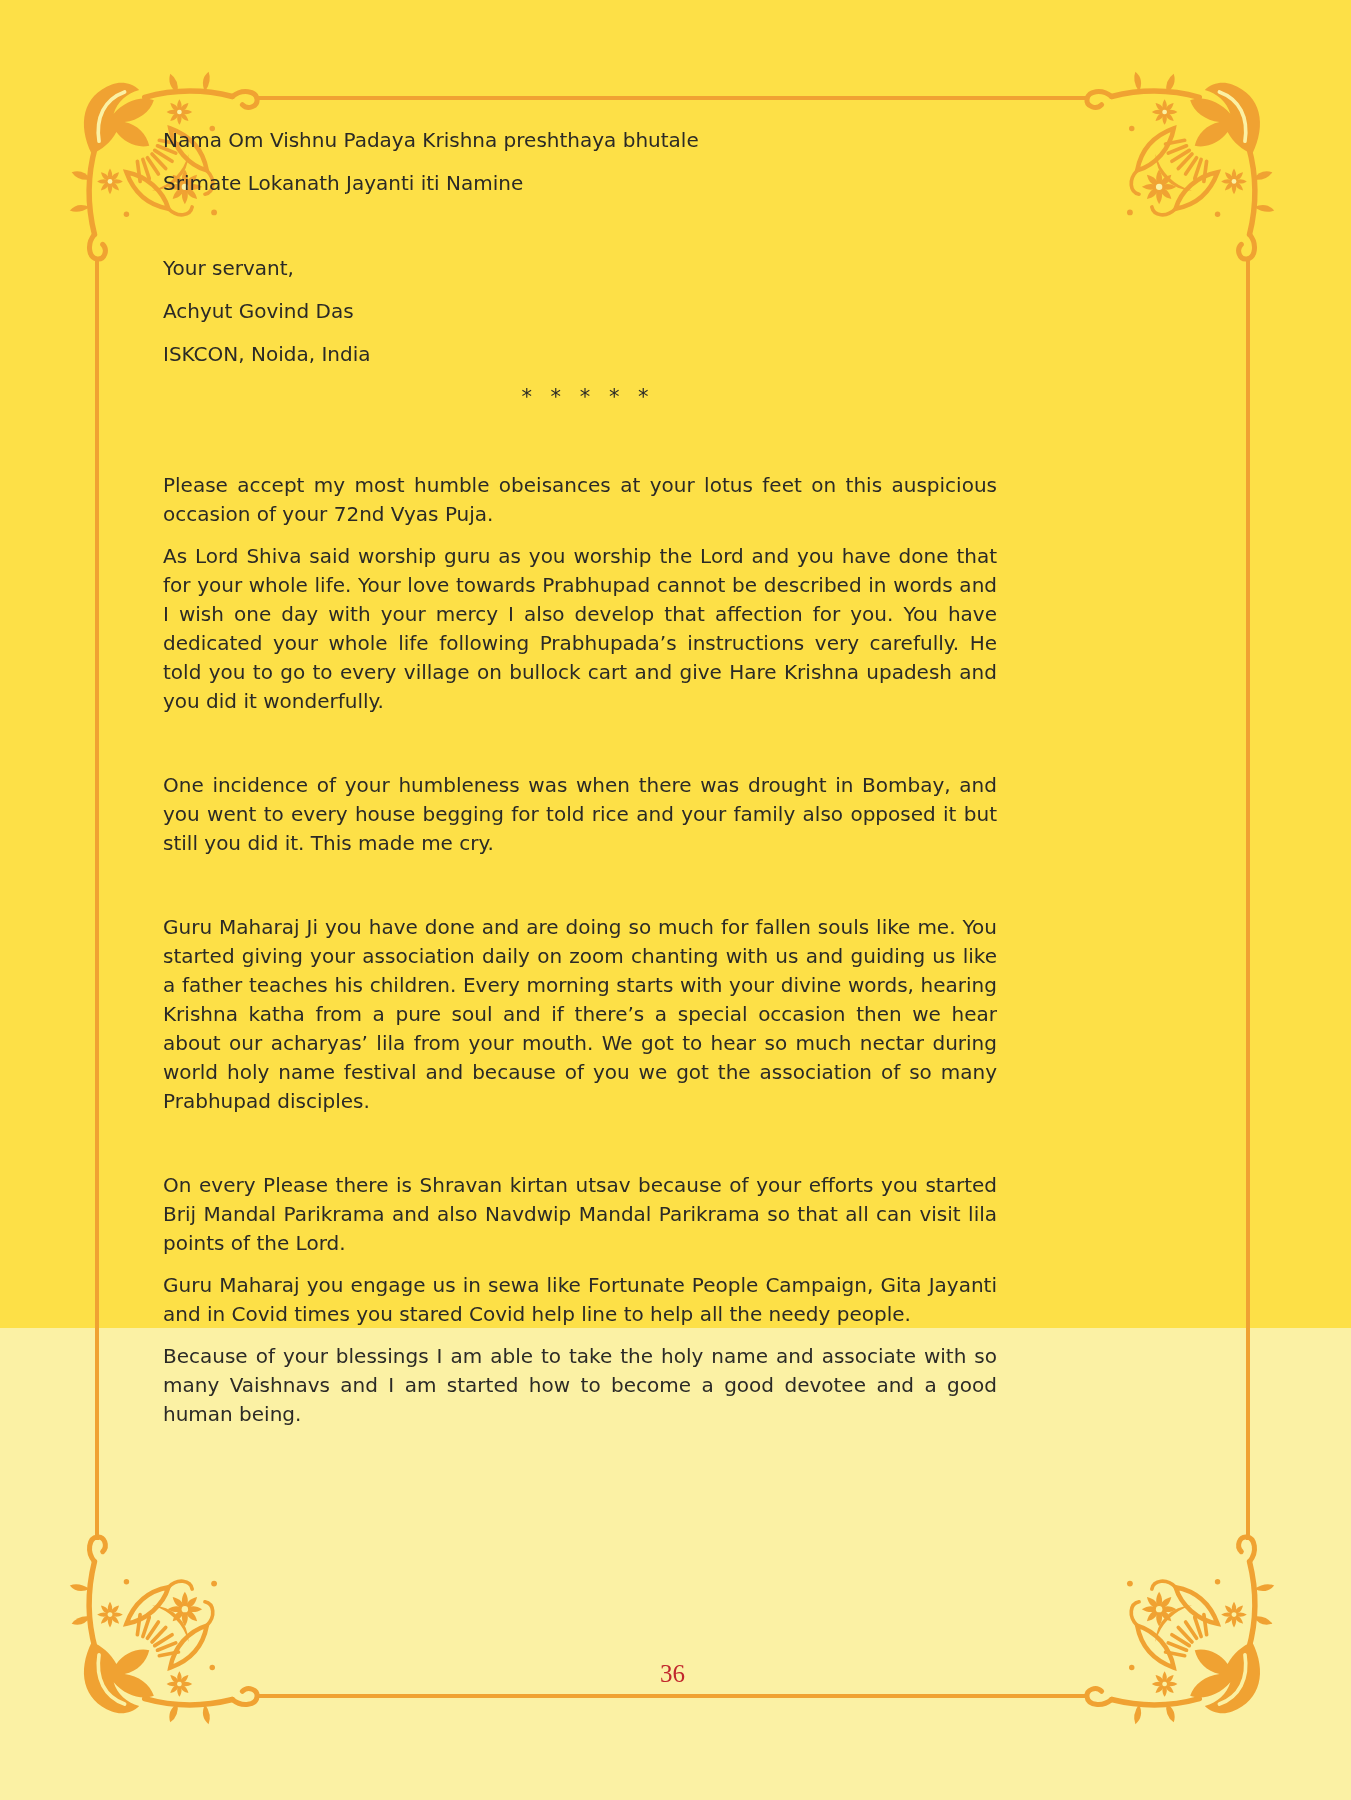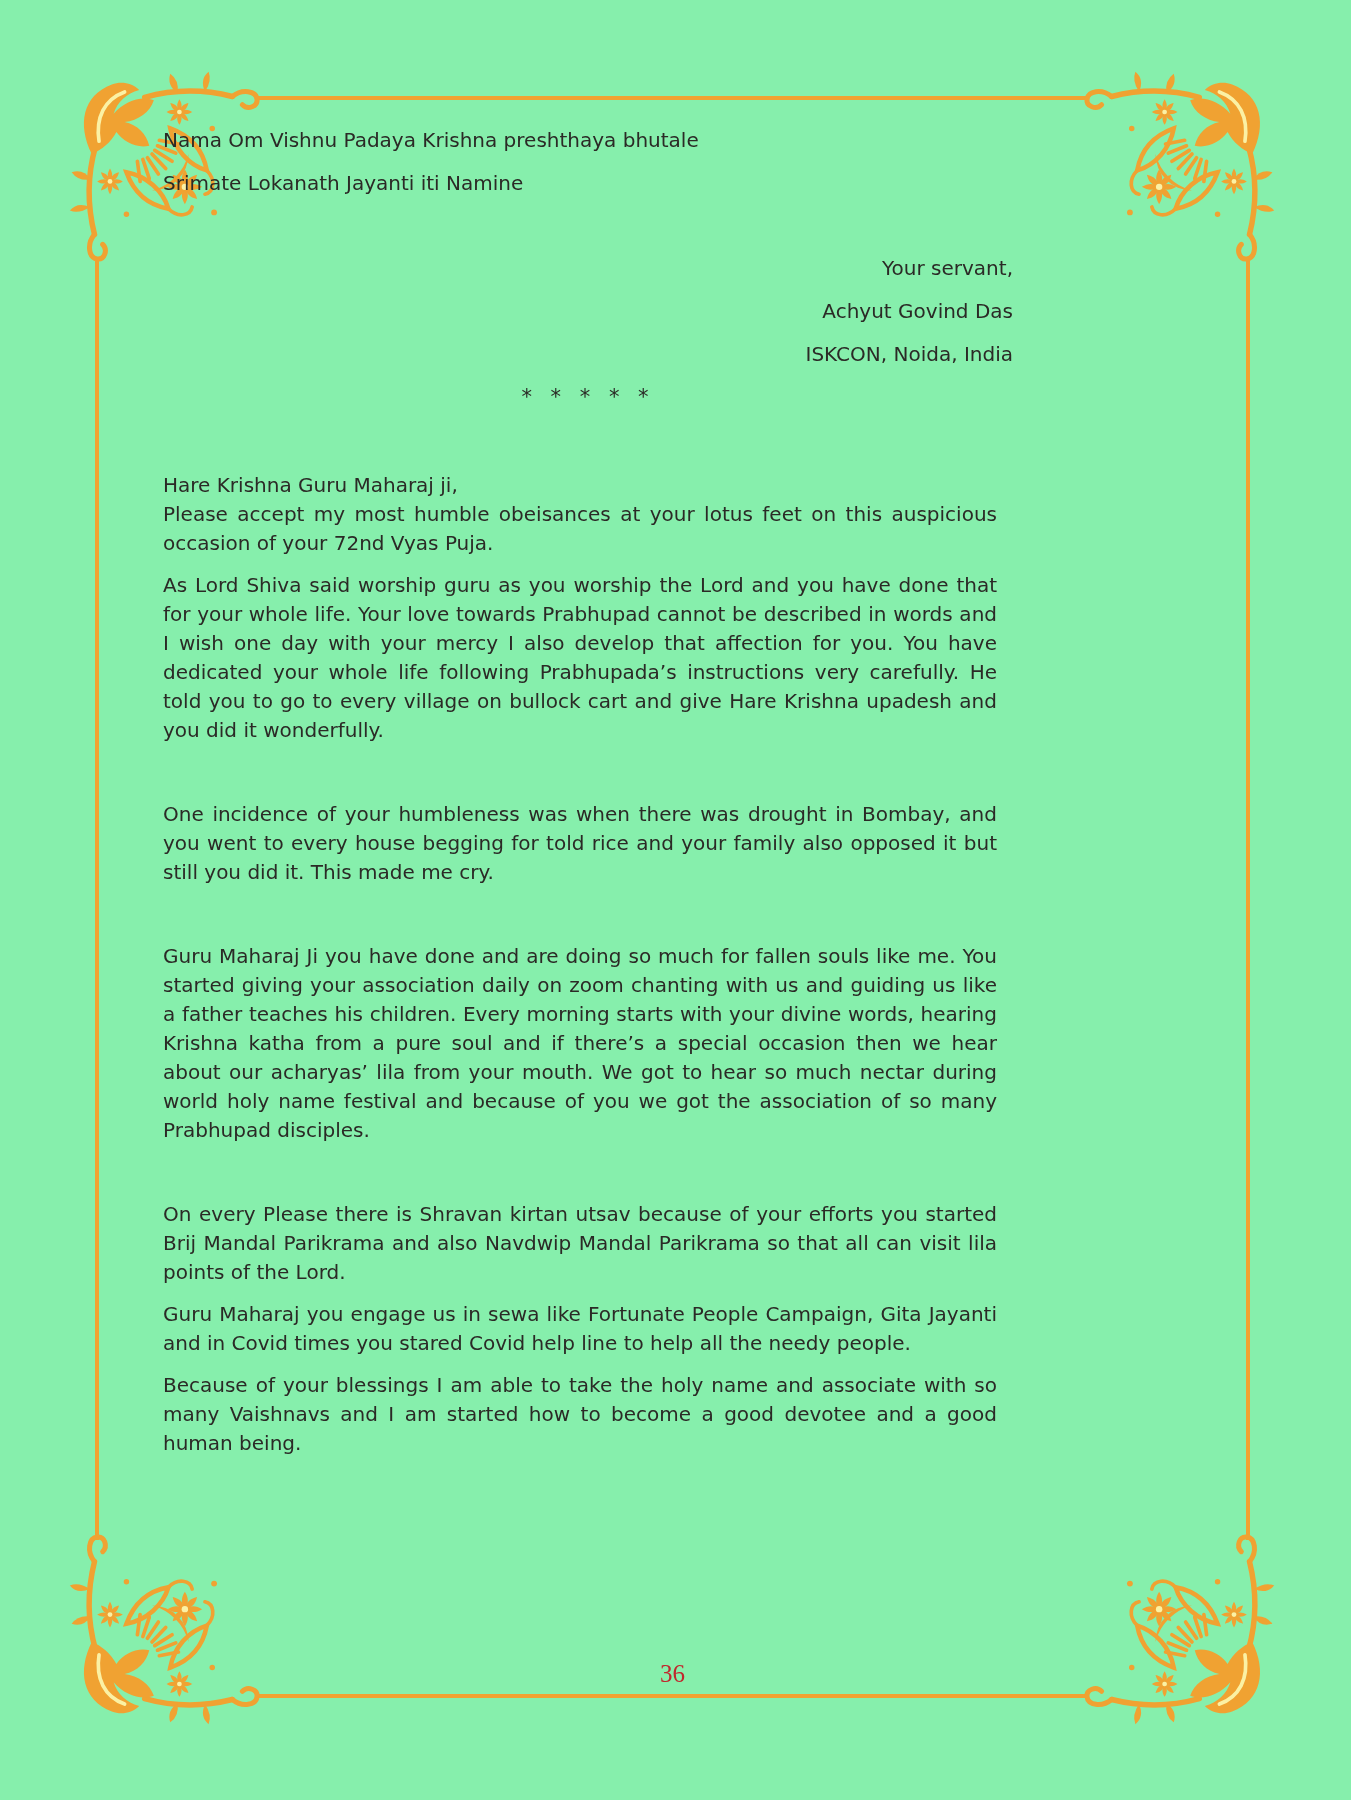--- a/index.html
+++ b/index.html
@@ -3,21 +3,21 @@
 <meta charset="utf-8">
 <style>
   html,body{margin:0;padding:0;}
   body{
     width:1351px;height:1800px;
     background:#FBF1A4;
     font-family:"DejaVu Sans", sans-serif;
     color:#2B2A26;
     overflow:hidden;
   }
-  #page{position:relative;width:1351px;height:1800px;background:#86efac;}
+  #page{position:relative;width:1351px;height:1328px;background:#fde047;}
 
   
   .bline{position:absolute;background:#F0A232;}
   .b-top{left:258px;top:96px;width:828px;height:4px;}
   .b-bottom{left:258px;top:1694px;width:828px;height:4px;}
   .b-left{left:95px;top:258px;width:4px;height:1282px;}
   .b-right{left:1246px;top:258px;width:4px;height:1282px;}
 
   .corner{position:absolute;width:210px;height:210px;}
   .corner.tl{left:68px;top:70px;}
@@ -26,21 +26,21 @@
   .corner.br{left:1066px;top:1516px;transform:scale(-1,-1);}
 
   
   .content{
     position:absolute;left:163px;top:126px;width:850px;
     font-size:20px;line-height:29px;
   }
   .content p{margin:0;}
   .mantra p{margin:0 0 14px 0;}
   .signoff{margin-top:56px;}
-  .signoff p{margin:0 0 14px 0;text-align:right;}
+  .signoff p{margin:0 0 14px 0;}
   .stars{
     margin:12px 0 59px 0;text-align:center;
     font-size:21px;letter-spacing:6px;
   }
   .salutation{margin:0 0 15px 0;}
   p.body{margin:0 16px 13px 0;text-align:justify;}
   p.body.gap{margin-top:55px;}
 
   .page-number{
     position:absolute;left:95px;top:1660px;width:1155px;
@@ -134,21 +134,20 @@
     </div>
 
     <div class="signoff">
       <p>Your servant,</p>
       <p>Achyut Govind Das</p>
       <p>ISKCON, Noida, India</p>
     </div>
 
     <div class="stars">* * * * *</div>
 
-    <p class="salutation">Hare Krishna Guru Maharaj ji,</p>
 
     <p class="body">Please accept my most humble obeisances at your lotus feet on this auspicious occasion of your 72nd Vyas Puja.</p>
     <p class="body">As Lord Shiva said worship guru as you worship the Lord and you have done that for your whole life. Your love towards Prabhupad cannot be described in words and I wish one day with your mercy I also develop that affection for you. You have dedicated your whole life following Prabhupada’s instructions very carefully. He told you to go to every village on bullock cart and give Hare Krishna upadesh and you did it wonderfully.</p>
     <p class="body gap">One incidence of your humbleness was when there was drought in Bombay, and you went to every house begging for told rice and your family also opposed it but still you did it. This made me cry.</p>
     <p class="body gap">Guru Maharaj Ji you have done and are doing so much for fallen souls like me. You started giving your association daily on zoom chanting with us and guiding us like a father teaches his children. Every morning starts with your divine words, hearing Krishna katha from a pure soul and if there’s a special occasion then we hear about our acharyas’ lila from your mouth. We got to hear so much nectar during world holy name festival and because of you we got the association of so many Prabhupad disciples.</p>
     <p class="body gap">On every Please there is Shravan kirtan utsav because of your efforts you started Brij Mandal Parikrama and also Navdwip Mandal Parikrama so that all can visit lila points of the Lord.</p>
     <p class="body">Guru Maharaj you engage us in sewa like Fortunate People Campaign, Gita Jayanti and in Covid times you stared Covid help line to help all the needy people.</p>
     <p class="body">Because of your blessings I am able to take the holy name and associate with so many Vaishnavs and I am started how to become a good devotee and a good human being.</p>
   </div>
 

